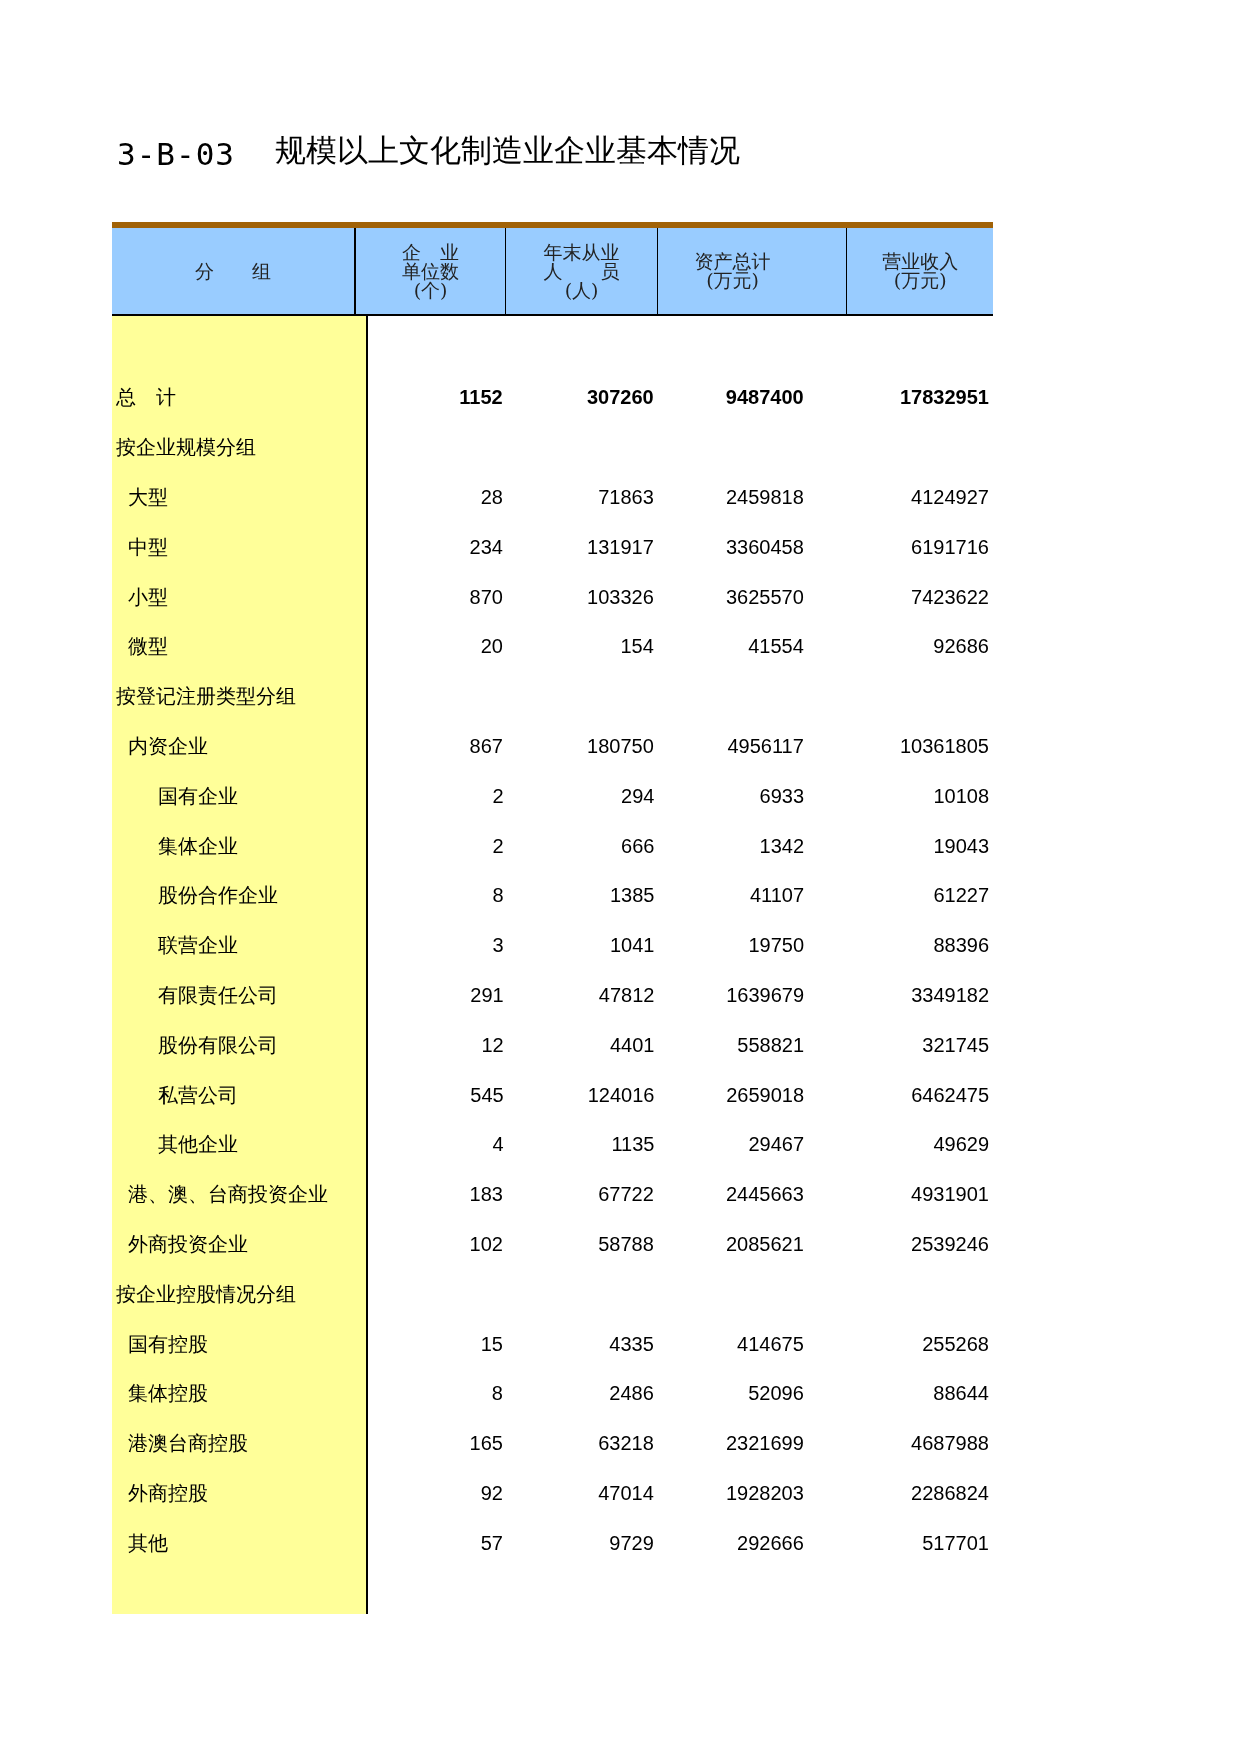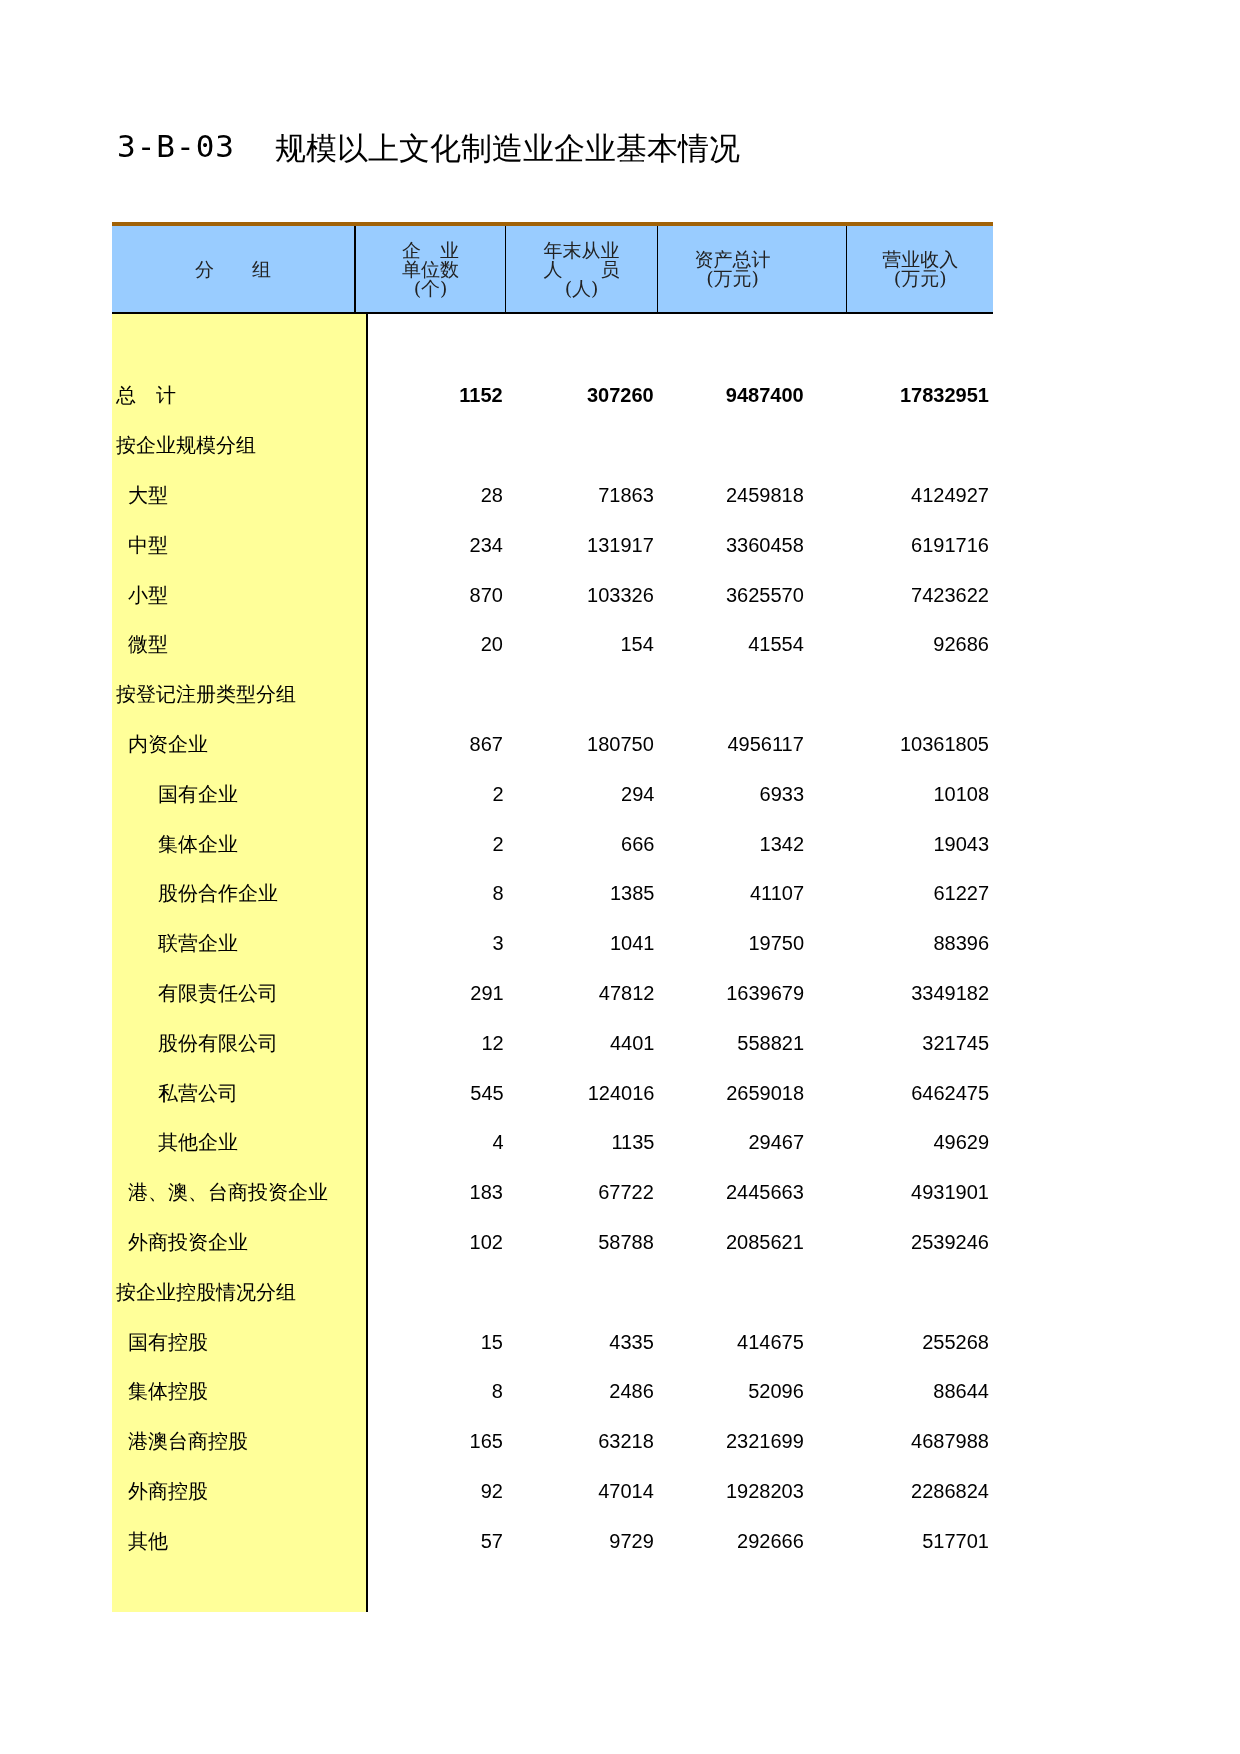--- a/index.html
+++ b/index.html
@@ -1,22 +1,22 @@
 <!DOCTYPE html>
 <html><head>
 <meta charset="utf-8">
 <style>
   html, body { margin:0; padding:0; background:#ffffff; }
   body { width:1240px; height:1754px; position:relative; overflow:hidden;
          font-family:"Liberation Sans", sans-serif; color:#000; }
-  .title { position:absolute; left:117px; top:128px; height:44px; display:flex; align-items:flex-start; }
+  .title { position:absolute; left:117px; top:128px; height:44px; display:flex; align-items:flex-end; }
   .title .code { font-family:"DejaVu Sans Mono", monospace; font-size:31px; letter-spacing:1px; }
   .title .text { font-family:"DejaVu Serif", serif; font-size:31px; margin-left:40px; }
   .table { position:absolute; left:112px; top:222px; width:881px; }
-  .thead { display:flex; height:86px; background:#99ccff; border-top:4px solid #a16207; border-bottom:2px solid #000; }
+  .thead { display:flex; height:86px; background:#99ccff; border-top:6px solid #a16207; border-bottom:2px solid #000; }
   .th { display:flex; align-items:center; justify-content:center; text-align:center;
         font-family:"DejaVu Serif", serif; font-size:19px; line-height:19px; color:#222; }
   .th + .th { border-left:1px solid #000; }
   .c0 { width:256px; border-right:2px solid #000; box-sizing:border-box; }
   .c1 { width:157px; }
   .c2 { width:158px; }
   .c3 { width:157px; }
   .c4 { width:153px;margin-left:39px; }
   .th.c1 { border-left:none; }
   .tbody { position:relative; }

